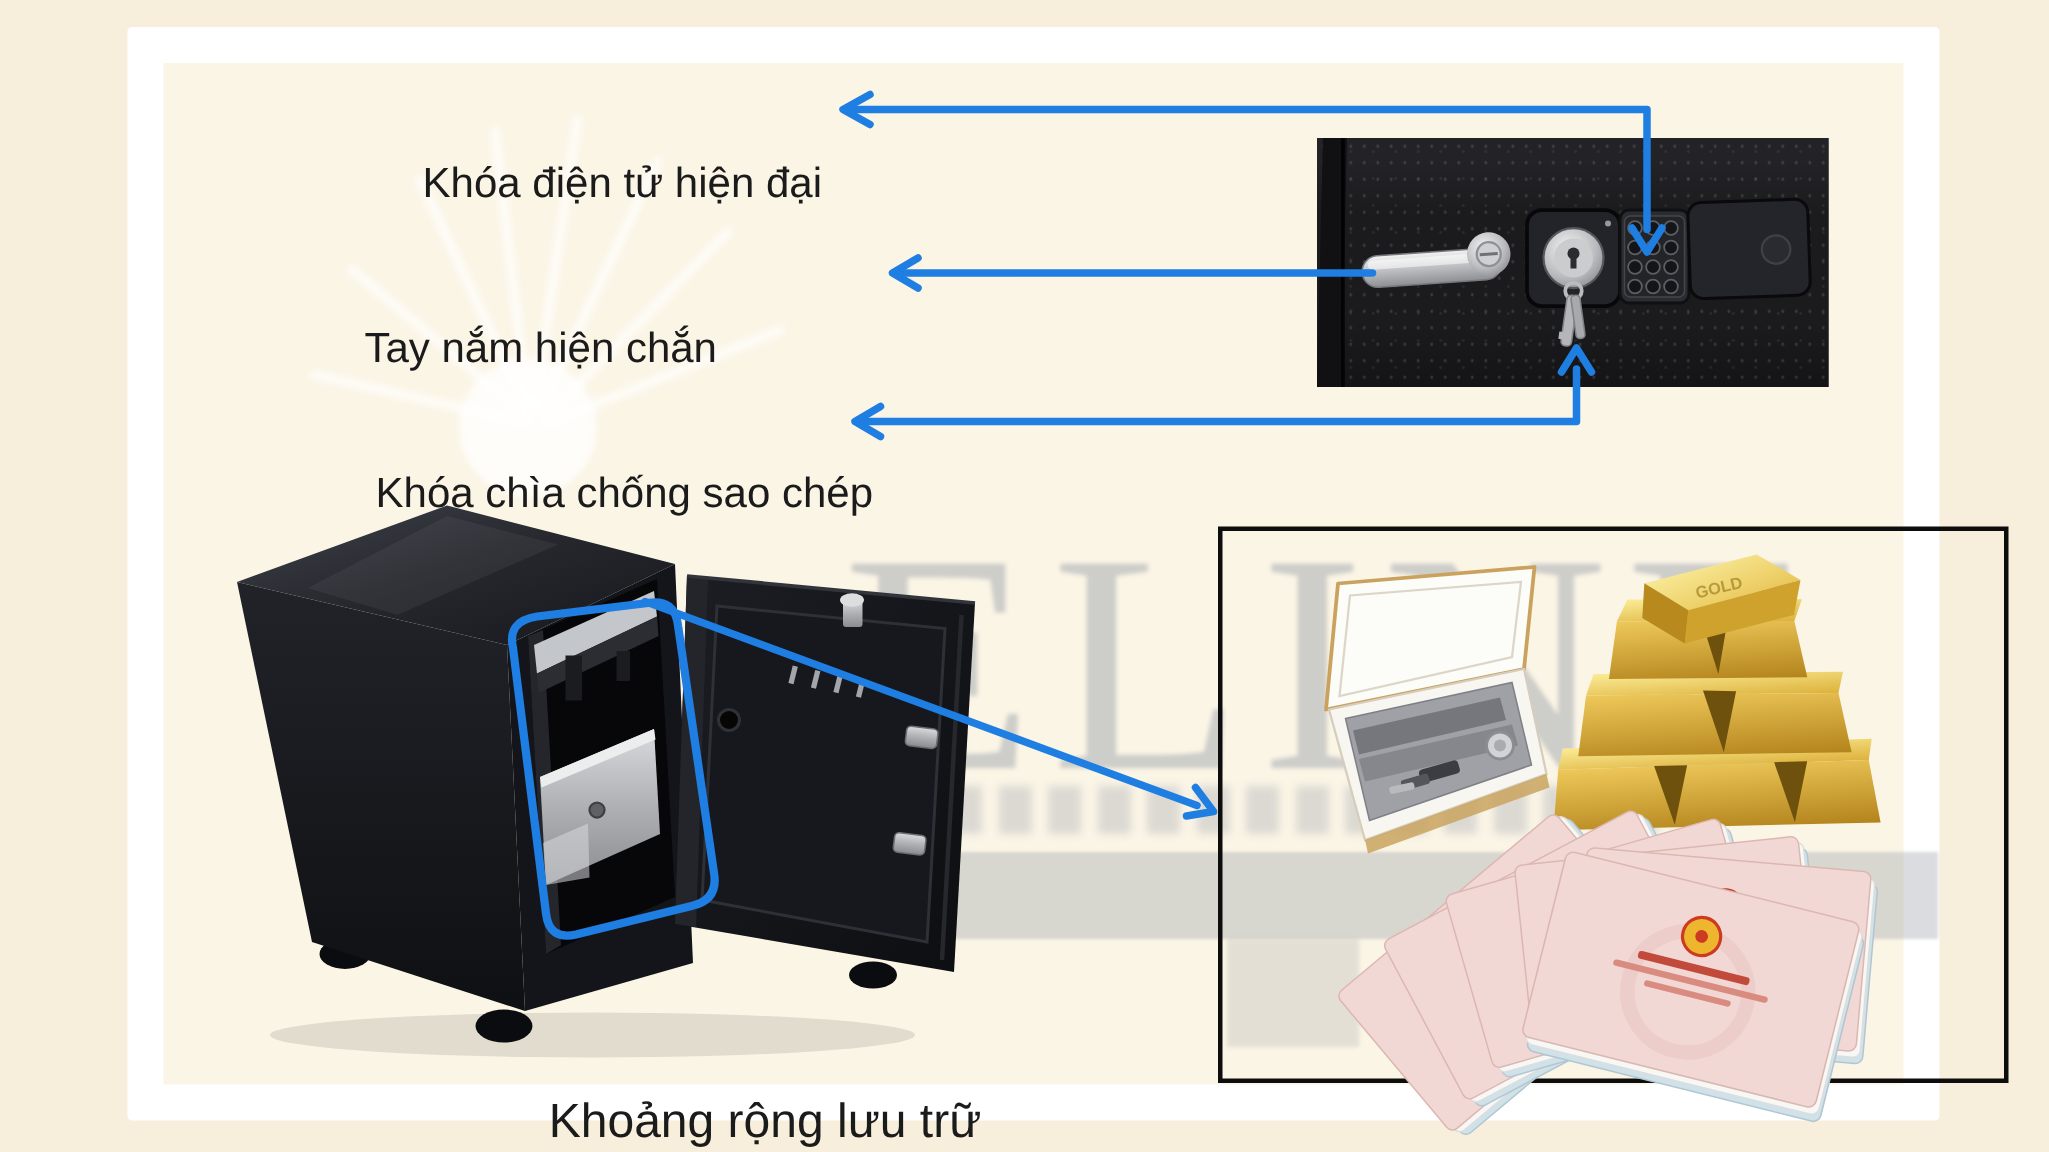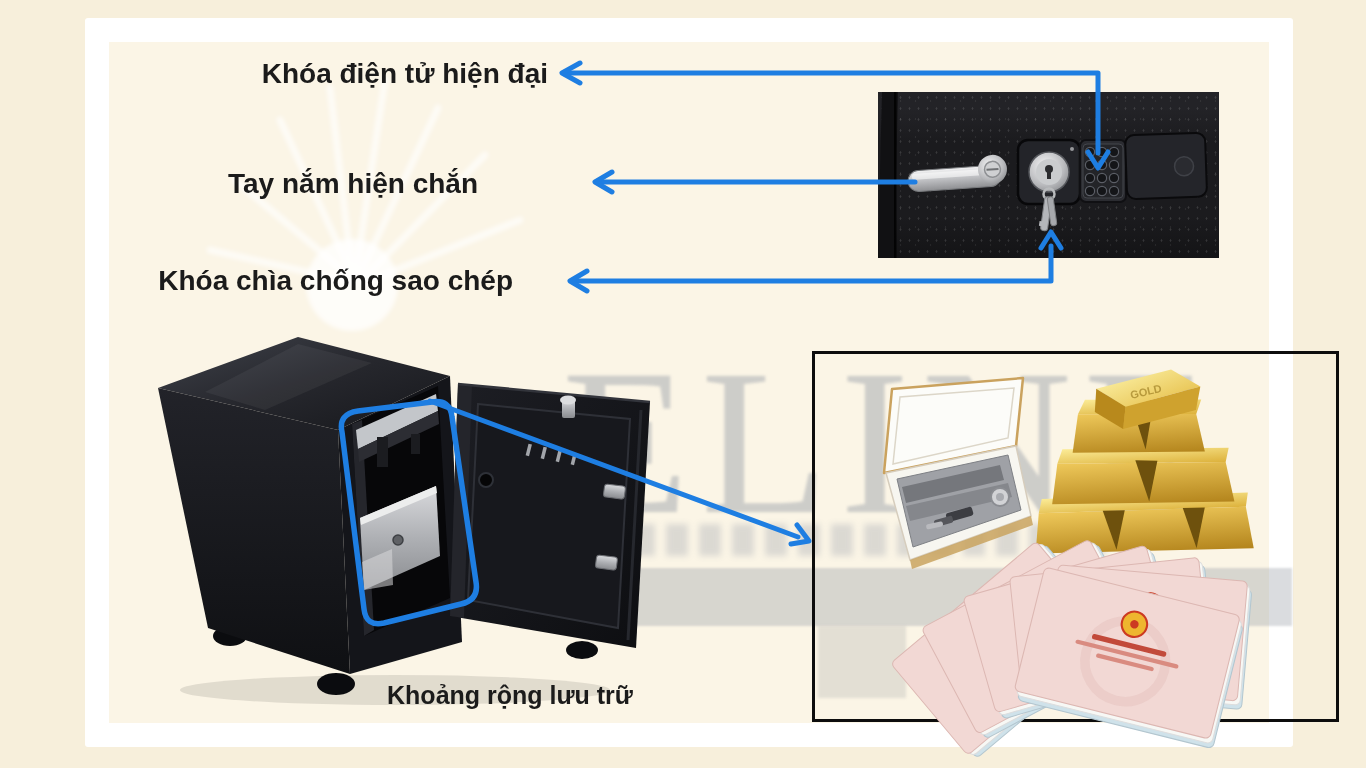--- a/index.html
+++ b/index.html
@@ -36,25 +36,25 @@
        linear-gradient(180deg,#232327 0 10%,#1b1b1e 30% 75%,#141416 100%);
      background-size:9px 11px,15px 18px,100% 100%;}
 
   
   .inset{left:812px;top:351px;width:527px;height:371px;border:3px solid var(--inset-border);
          background:transparent;z-index:4;}
 
   svg.art{left:0;top:0;width:1366px;height:768px;z-index:5;pointer-events:none;}
 
   
-  .label{z-index:6;font-weight:700;color:var(--text-dark);font-size:28px;white-space:nowrap;}
+  .label{z-index:6;font-weight:400;color:var(--text-dark);font-size:28px;white-space:nowrap;margin-top:48px;}
   .lbl-1{right:818px;top:58px;}
   .lbl-2{right:888px;top:168px;}
-  .lbl-3{right:853px;top:265px;}
-  .lbl-4{left:510px;top:681px;font-size:25px;transform:translateX(-50%);}
+  .lbl-3{right:784px;top:265px;}
+  .lbl-4{left:510px;top:681px;font-size:32px;transform:translateX(-50%);}
 </style>
 </head>
 <body>
 
 <div class="abs frame"></div>
 
 <svg class="abs wm wm-sun" viewBox="0 0 400 290">
   <g stroke="#ffffff" stroke-width="7" stroke-linecap="round" opacity="0.65">
     <line x1="172" y1="222" x2="30" y2="190"></line>
     <line x1="172" y1="218" x2="55" y2="120"></line>

